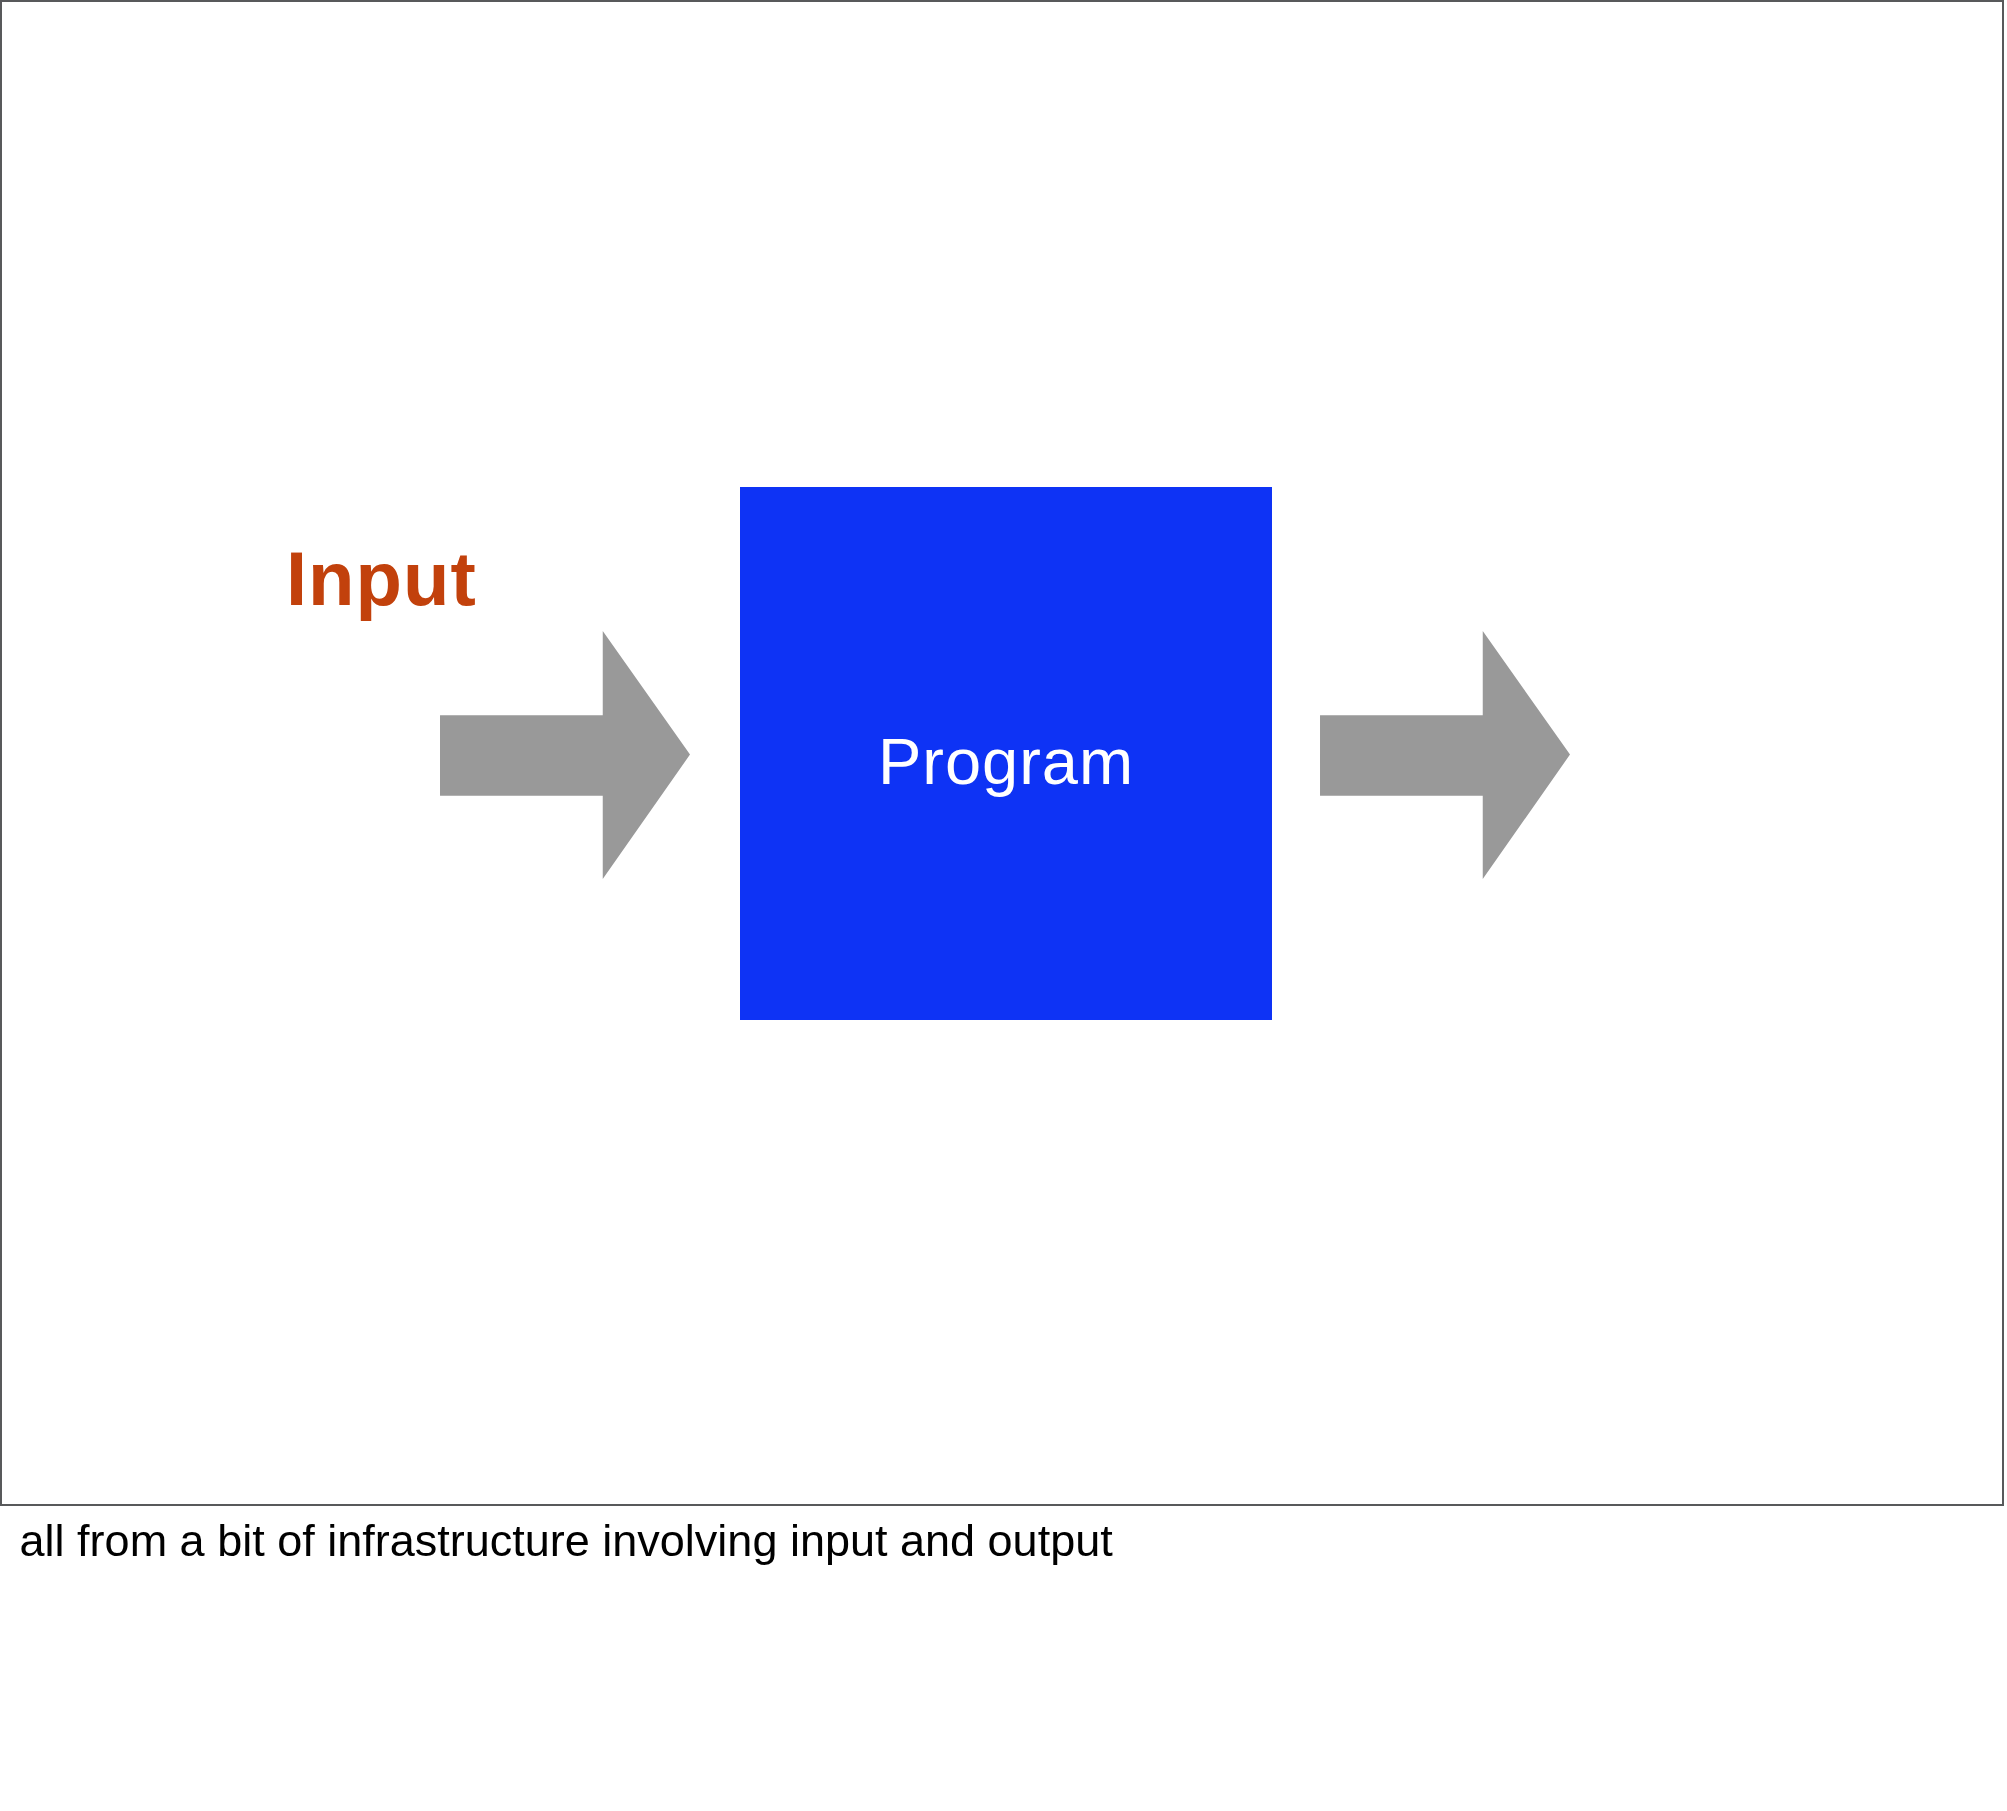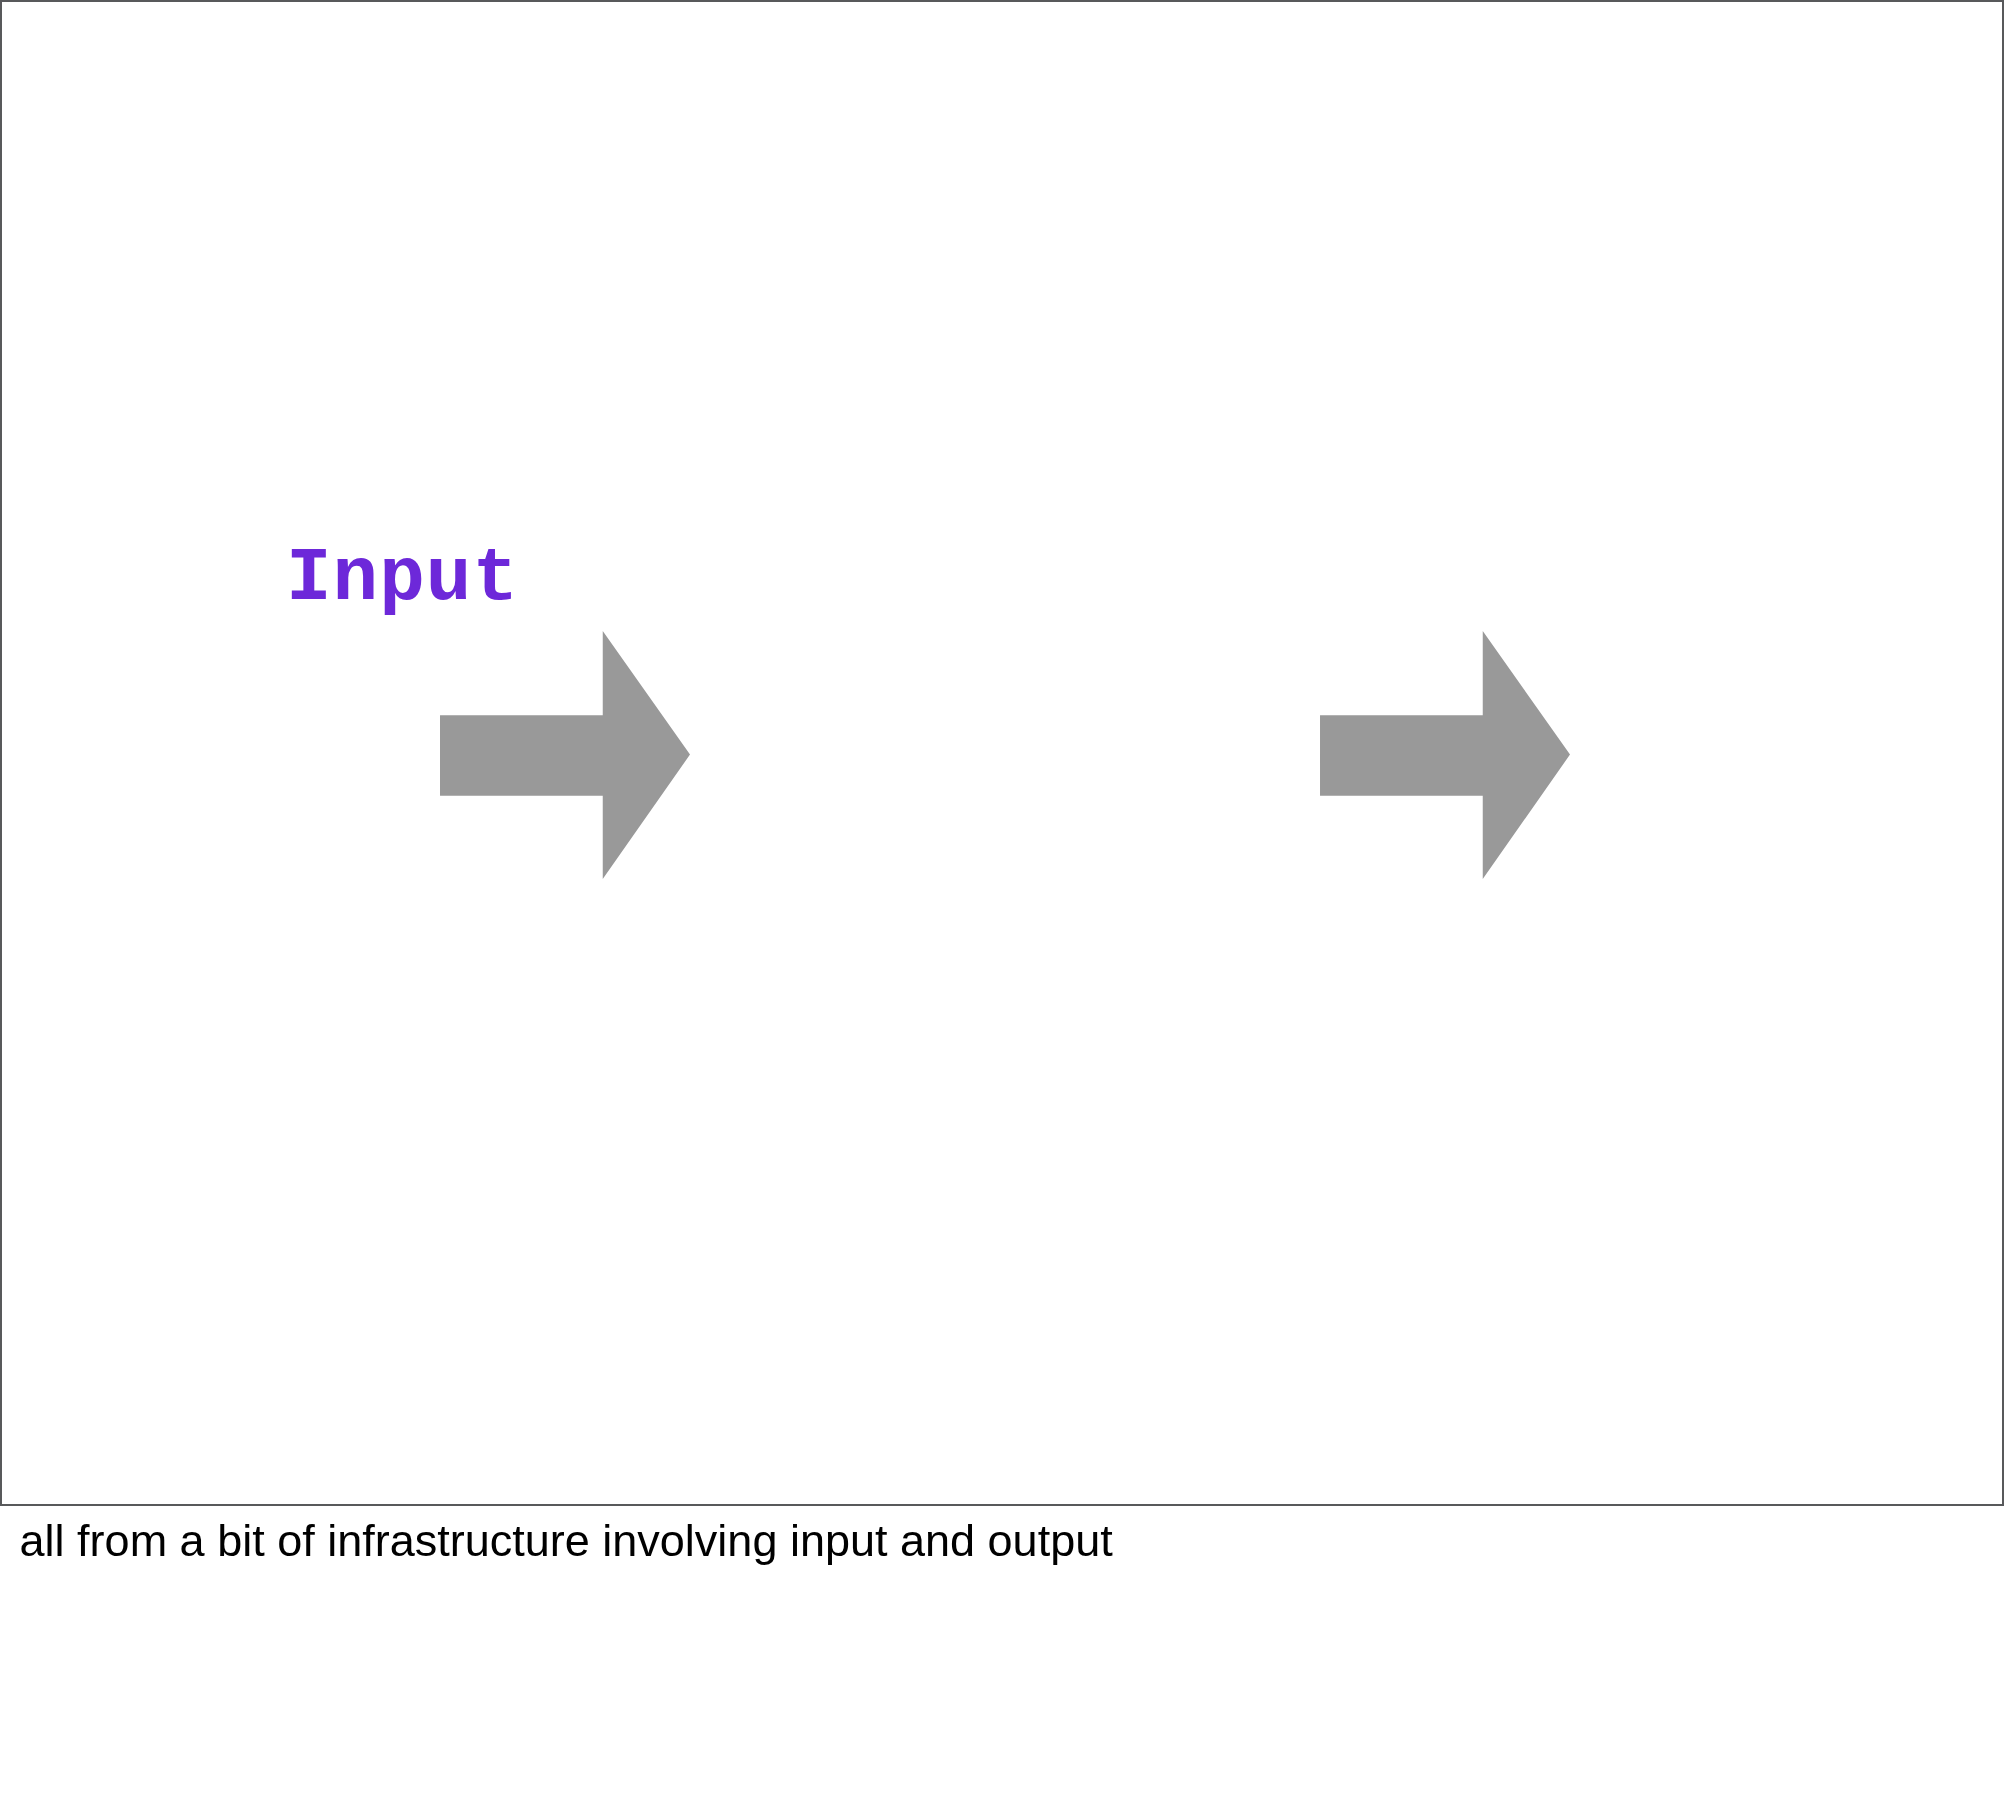--- a/index.html
+++ b/index.html
@@ -22,24 +22,23 @@
     width: 2000px;
     height: 1502px;
     border: 2.9px solid #58595B;
     background: #ffffff;
   }
   .flow-label {
     position: absolute;
     font-weight: bold;
     font-size: 76px;
     line-height: 1;
-    color: #6d28d9;
+    color: #c2410c;
     letter-spacing: 1px;
     white-space: nowrap;
-    font-family: Liberation Mono, monospace;
   }
   .label-input  { left: 284px; top: 539px; }
   .label-output { left: 1490px; top: 541px; }
   .arrow {
     position: absolute;
     width: 251px;
     height: 249px;
   }
   .arrow-left  { left: 438px; top: 629px; }
   .arrow-right { left: 1318px; top: 629px; }
@@ -77,20 +76,23 @@
 <div class="canvas">
 
   <div class="slide">
 
     <div class="flow-label label-input">Input</div>
 
     <svg class="arrow arrow-left" viewBox="0 0 256 254" aria-hidden="true">
       <polygon points="0,86 166,86 166,0 255,126 166,253 166,168 0,168" fill="#999999"></polygon>
     </svg>
 
+    <div class="program-box">
+      <span class="program-text">Program</span>
+    </div>
 
     <svg class="arrow arrow-right" viewBox="0 0 256 254" aria-hidden="true">
       <polygon points="0,86 166,86 166,0 255,126 166,253 166,168 0,168" fill="#999999"></polygon>
     </svg>
 
 
   </div>
 
   <div class="caption">all from a bit of infrastructure involving input and output</div>
 

